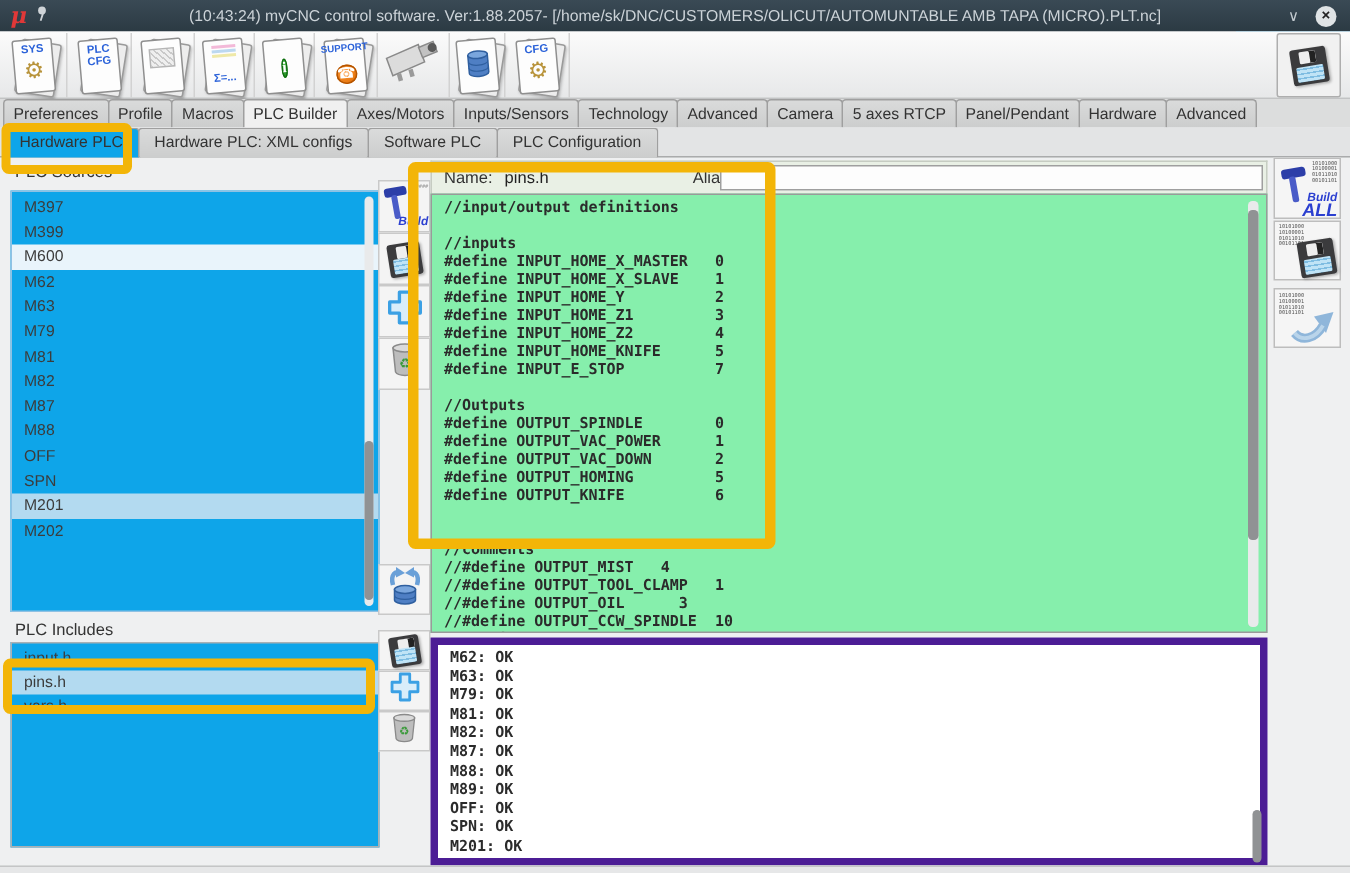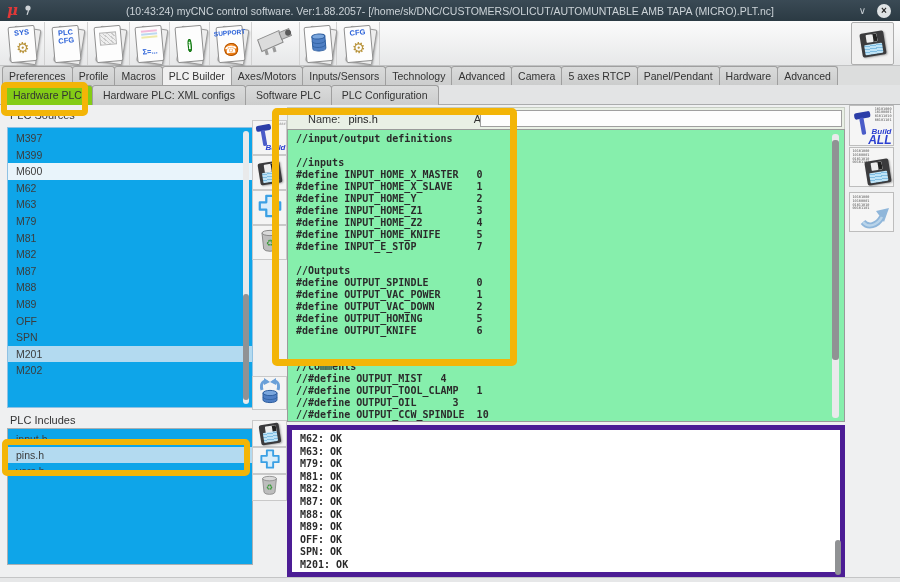--- a/index.html
+++ b/index.html
@@ -52,21 +52,21 @@
   .maintabs{position:absolute;left:0;top:66px;width:900px;height:19px;background:#dcdddd;display:flex;padding-left:2px}
   .tab{height:19px;line-height:18px;padding:0 6px;font-size:10.5px;color:#333;
     background:linear-gradient(#dadbdb,#cccdcd);border:1px solid #9f9f9f;border-bottom:none;
     border-radius:3px 3px 0 0;margin-right:-1px;white-space:nowrap}
   .tab.active{background:#f0f0f0;font-weight:normal}
   .subtabs{position:absolute;left:0;top:85px;width:900px;height:20px;background:#e3e4e5;
     border-bottom:1px solid #aaabac;display:flex;padding-left:2px}
   .subtab{height:20px;line-height:19px;padding:0 10px;font-size:10.5px;color:#333;
     background:linear-gradient(#dadbdb,#cccdcd);border:1px solid #9f9f9f;border-bottom:none;
     border-radius:3px 3px 0 0;margin-right:-1px;white-space:nowrap}
-  .subtab.active{background:#84cc16}
+  .subtab.active{background:#0ea5e9}
 
   
   .panel-label{position:absolute;font-size:11px;color:#333}
   .listbox{position:absolute;background:#0ea5e9;border:1px solid #8fc1e3;overflow:hidden}
   .listbox.gray{border-color:#a9b0b4}
   .lrow{height:16.6px;line-height:16.6px;padding-left:8px;font-size:10.5px;color:#3c3c3c;white-space:nowrap}
   .lrow.hover{background:#e9f4fb}
   .lrow.selected{background:#b3daf0}
   .list2 .lrow{height:16px;line-height:16px}
   .vthumb{position:absolute;background:#909294;border-radius:3px}
@@ -80,21 +80,21 @@
   .build-wrap{position:relative;width:32px;height:32px}
   .build-text{position:absolute;right:0;bottom:2px;font:italic bold 8px "Liberation Sans",sans-serif;color:#2b3fd0}
   .build-text.big{font-size:12px;bottom:-2px}
   .build-text.mid{bottom:9px}
   .binary{font:3.5px/3.8px "DejaVu Sans Mono",monospace;color:#555;white-space:pre-line;position:absolute;right:0;top:1px;text-align:left}
   .plus-wrap,.trash-wrap{position:relative}
 
   
   .ed-header{position:absolute;left:287px;top:107px;width:558px;height:22px;background:#e9f0e5;
     border:1px solid #c6ccc2;border-bottom:none;display:flex;align-items:center;font-size:11px;color:#333}
-  .ed-name-label{margin-left:20px}
+  .ed-name-label{margin-left:8px}
   .ed-name-value{margin-left:8px;color:#222}
   .ed-alias-label{margin-left:96px}
   .ed-alias-input{position:absolute;left:192px;top:2px;width:362px;height:17px;background:#fdfdfd;
     border:1px solid #9f9f9f;font-size:11px;padding:0 4px}
   .codebox{position:absolute;left:287px;top:129px;width:558px;height:293px;background:#86efac;
     border:1px solid #9a9a9a;overflow:hidden}
   .codebox pre{font:bold 10px/12px "DejaVu Sans Mono",monospace;color:#2b2b2b;padding:3px 0 0 8px}
   .outbox{position:absolute;left:287px;top:425px;width:558px;height:152px;background:#ffffff;
     border:5px solid #4c1d95;overflow:hidden}
   .outbox pre{font:bold 10px/12.6px "DejaVu Sans Mono",monospace;color:#2b2b2b;padding:3px 0 0 8px}
@@ -250,21 +250,20 @@
     <div class="lrow"><span>M397</span></div>
       <div class="lrow"><span>M399</span></div>
       <div class="lrow hover"><span>M600</span></div>
       <div class="lrow"><span>M62</span></div>
       <div class="lrow"><span>M63</span></div>
       <div class="lrow"><span>M79</span></div>
       <div class="lrow"><span>M81</span></div>
       <div class="lrow"><span>M82</span></div>
       <div class="lrow"><span>M87</span></div>
       <div class="lrow"><span>M88</span></div>
-      <div class="lrow"><span>M89</span></div>
       <div class="lrow"><span>OFF</span></div>
       <div class="lrow"><span>SPN</span></div>
       <div class="lrow selected"><span>M201</span></div>
       <div class="lrow"><span>M202</span></div>
   </div>
   <div class="vtrack" style="left:243px;top:131px;width:6px;height:273px"></div>
   <div class="vthumb" style="left:243px;top:294px;width:6px;height:106px"></div>
 
   <div class="panel-label" style="left:10px;top:414px">PLC Includes</div>
   <div class="listbox gray list2" style="left:7px;top:428px;width:246px;height:137px;padding-top:2px">

